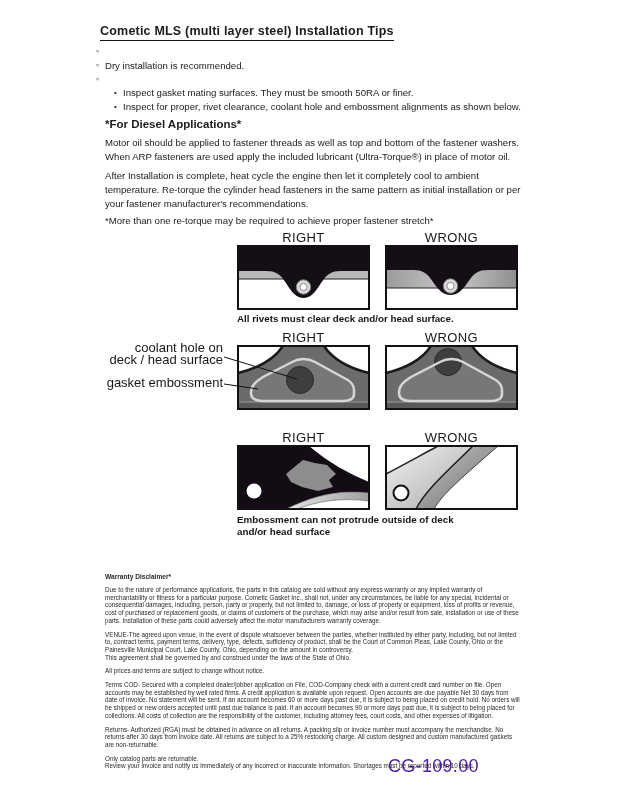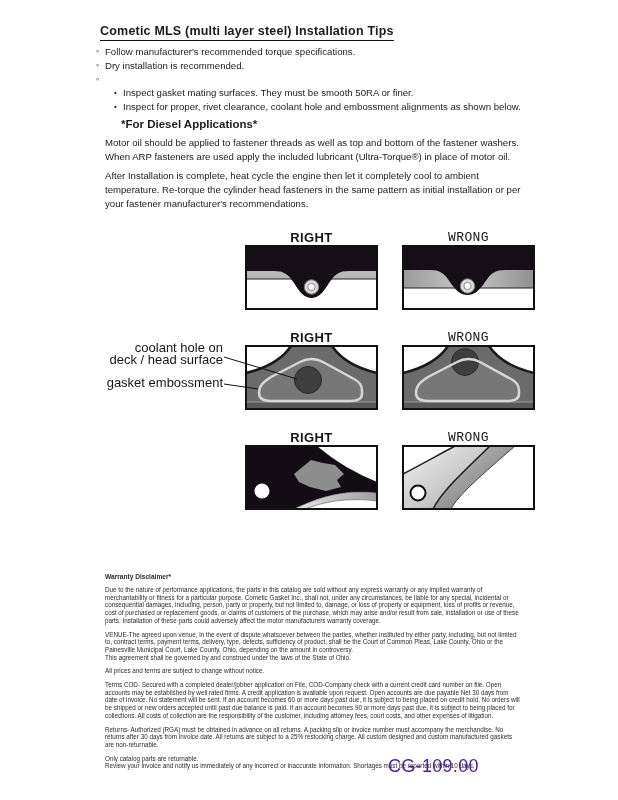--- a/index.html
+++ b/index.html
@@ -10,30 +10,30 @@
   .abs{position:absolute;}
   .title{
     left:100px;top:24px;font-size:12.5px;font-weight:bold;letter-spacing:.2px;
     border-bottom:1.6px solid #111;padding-bottom:2px;
   }
   .bullets{left:96px;top:45px;width:436px;font-size:9.6px;line-height:13.8px;}
   .bullet-row{display:flex;align-items:flex-start;}
   .bullet-glyph{width:9px;flex:none;font-size:9px;line-height:13.8px;}
   .sub{margin-left:18px;}
   .sub .bullet-glyph{font-size:8px;}
-  .diesel-heading{left:105px;top:118px;font-size:11.5px;font-weight:bold;margin-left:16px;}
+  .diesel-heading{left:105px;top:118px;font-size:11.5px;font-weight:bold;}
   .para{left:105px;width:424px;font-size:9.6px;line-height:14px;}
   .p1{top:136px;}
   .p2{top:169px;}
   .note{top:214px;}
   .fig-label{width:133px;text-align:center;font-size:13px;letter-spacing:.4px;color:#161616;}
   .row1-label{top:230px;}
   .row2-label{top:330px;}
   .row3-label{top:430px;}
-  .colL{left:245px;font-weight:bold;} .colR{left:402px;font-family:Liberation Mono, monospace;}
+  .colL{left:237px;} .colR{left:385px;}
   .figbox{width:133px;height:65px;}
   .row1-box{top:245px;} .row2-box{top:345px;} .row3-box{top:445px;}
   .caption{left:237px;font-size:9.8px;font-weight:bold;line-height:12px;color:#161616;}
   .cap1{top:313px;} .cap2{top:413px;} .cap3{top:514px;}
   .pre{white-space:pre-line;}
   .side-label{font-size:13px;line-height:11.5px;text-align:right;width:123px;left:100px;color:#161616;}
   .lbl-coolant{top:342px;}
   .lbl-emb{top:377px;}
   .leader-svg{left:100px;top:340px;pointer-events:none;}
   .disclaimer{left:105px;top:573px;width:416px;color:#2a2a2a;}
@@ -45,21 +45,20 @@
 </head>
 <body>
 
 <div class="page">
 
   <div class="abs title">Cometic MLS (multi layer steel) Installation Tips</div>
 
   <div class="abs bullets">
     <div class="bullet-row">
       <span class="bullet-glyph">◦</span>
-      <span>Follow manufacturer's recommended torque specifications.</span>
     </div>
     <div class="bullet-row">
       <span class="bullet-glyph">◦</span>
       <span>Dry installation is recommended.</span>
     </div>
     <div class="bullet-row">
       <span class="bullet-glyph">◦</span>
     </div>
     <div class="bullet-row sub">
       <span class="bullet-glyph">•</span>
@@ -67,20 +66,21 @@
     </div>
     <div class="bullet-row sub">
       <span class="bullet-glyph">•</span>
       <span>Inspect for proper, rivet clearance, coolant hole and embossment alignments as shown below.</span>
     </div>
   </div>
 
   <div class="abs diesel-heading">*For Diesel Applications*</div>
   <div class="abs para p2">After Installation is complete, heat cycle the engine then let it completely cool to ambient temperature. Re-torque the cylinder head fasteners in the same pattern as initial installation or per your fastener manufacturer's recommendations.</div>
   <div class="abs para p1">Motor oil should be applied to fastener threads as well as top and bottom of the fastener washers. When ARP fasteners are used apply the included lubricant (Ultra-Torque®) in place of motor oil.</div>
+  <div class="abs para note">*More than one re-torque may be required to achieve proper fastener stretch*</div>
 
   <div class="abs fig-label row1-label colL">RIGHT</div>
   <div class="abs fig-label row1-label colR">WRONG</div>
 
   <div class="abs figbox row1-box colL">
     <svg viewBox="0 0 133 65" width="133" height="65">
       <rect x="0" y="0" width="133" height="65" fill="#ffffff"></rect>
       <rect x="1" y="26" width="131" height="8" fill="#b8b8b8"></rect>
       <line x1="1" y1="34" x2="132" y2="34" stroke="#222" stroke-width="1.2"></line>
       <path d="M1,1 H132 V26 H104 C94,26 90,29 84,38 C78,48 73,53 66.5,53 C60,53 55,48 49,38 C43,29 39,26 29,26 H1 Z" fill="#160e16"></path>
@@ -102,20 +102,21 @@
       <rect x="0" y="0" width="133" height="65" fill="#ffffff"></rect>
       <rect x="1" y="25" width="131" height="18" fill="url(#g1)"></rect>
       <line x1="1" y1="43" x2="132" y2="43" stroke="#222" stroke-width="1.2"></line>
       <path d="M1,1 H132 V25 H103 C93,25 89,28 83,37 C77,46 72,50 65.5,50 C59,50 54,46 48,37 C42,28 38,25 28,25 H1 Z" fill="#160e16"></path>
       <circle cx="65.5" cy="41" r="7.2" fill="#d9d9d9" stroke="#7a7a7a" stroke-width="1"></circle>
       <circle cx="65.5" cy="41" r="3.6" fill="#ffffff" stroke="#8a8a8a" stroke-width="1"></circle>
       <rect x="1" y="1" width="131" height="63" fill="none" stroke="#111" stroke-width="2"></rect>
     </svg>
   </div>
 
+  <div class="abs caption cap1">All rivets must clear deck and/or head surface.</div>
 
   <div class="abs fig-label row2-label colL">RIGHT</div>
   <div class="abs fig-label row2-label colR">WRONG</div>
 
   <div class="abs side-label pre lbl-coolant">coolant hole on
 deck / head surface</div>
   <div class="abs side-label lbl-emb">gasket embossment</div>
 
   <div class="abs figbox row2-box colL">
     <svg viewBox="0 0 133 65" width="133" height="65">
@@ -191,20 +192,22 @@
       <path d="M53,1 H88 C62,26 40,46 31,64 H1 V29 C20,19 38,9 53,1 Z" fill="url(#g3w1)"></path>
       <path d="M1,29 C20,19 38,9 53,1" stroke="#222" stroke-width="1.5" fill="none"></path>
       <path d="M88,1 H113 C82,28 56,50 49,64 H31 C40,46 62,26 88,1 Z" fill="url(#g3w2)"></path>
       <path d="M88,1 C62,26 40,46 31,64" stroke="#1a1a1a" stroke-width="1.5" fill="none"></path>
       <path d="M113,1 C82,28 56,50 49,64" stroke="#3a3a3a" stroke-width="1" fill="none"></path>
       <circle cx="16" cy="48" r="7.5" fill="#ffffff" stroke="#111" stroke-width="2"></circle>
       <rect x="1" y="1" width="131" height="63" fill="none" stroke="#111" stroke-width="2"></rect>
     </svg>
   </div>
 
+  <div class="abs caption cap3 pre">Embossment can not protrude outside of deck
+and/or head surface</div>
 
   <div class="abs disclaimer">
     <h4>Warranty Disclaimer*</h4>
     <p>Due to the nature of performance applications, the parts in this catalog are sold without any express warranty or any implied warranty of merchantability or fitness for a particular purpose.  Cometic Gasket Inc., shall not, under any circumstances, be liable for any special, incidental or consequential damages, including, person, party or property, but not limited to, damage, or loss of property or equipment, loss of profits or revenue, cost of purchased or replacement goods, or claims of customers of the purchase, which may arise and/or result from sale, installation or use of these parts.  Installation of these parts could adversely affect the motor manufacturers warranty coverage.</p>
     <p class="pre">VENUE-The agreed upon venue, in the event of dispute whatsoever between the parties, whether instituted by either party, including, but not limited to, contract terms, payment terms, delivery, type, defects, sufficiency of product, shall be the Court of Common Pleas, Lake County, Ohio or the Painesville Municipal Court, Lake County, Ohio, depending on the amount in controversy.
 This agreement shall be governed by and construed under the laws of the State of Ohio.</p>
     <p>All prices and terms are subject to change without notice.</p>
     <p>Terms COD- Secured with a completed dealer/jobber application on File, COD-Company check with a current credit card number on file.  Open accounts may be established by well rated firms.  A credit application is available upon request.  Open accounts are due payable Net 30 days from date of invoice.  No statement will be sent.  If an account becomes 60 or more days past due, it is subject to being placed on credit hold.  No orders will be shipped or new orders accepted until past due balance is paid.  If an account becomes 90 or more days past due, it is subject to being placed for collections.  All costs of collection are the responsibility of the customer, including attorney fees, court costs, and other expenses of litigation.</p>
     <p>Returns- Authorized (RGA) must be obtained in advance on all returns.  A packing slip or invoice number must accompany the merchandise.  No returns after 30 days from invoice date.  All returns are subject to a 25% restocking charge.  All custom designed and custom manufactured gaskets are non-returnable.</p>
     <p class="pre">Only catalog parts are returnable.

